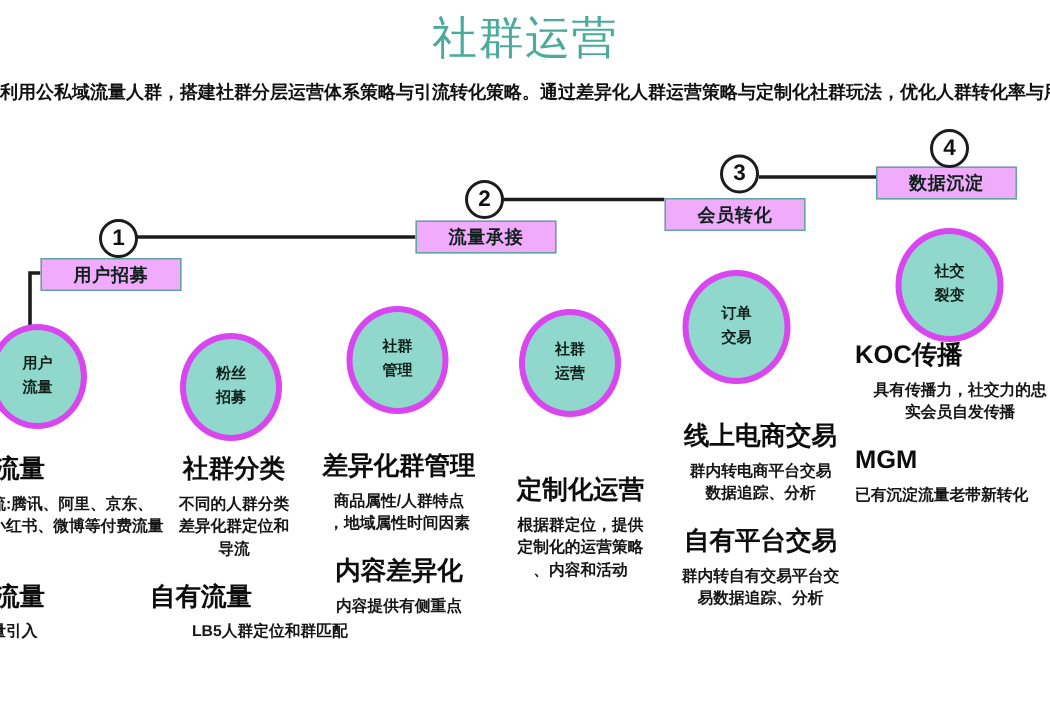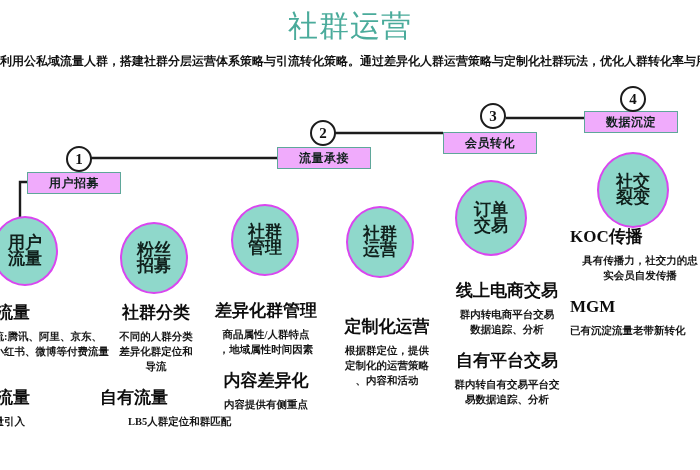--- a/index.html
+++ b/index.html
@@ -11,21 +11,20 @@
   body {
     font-family: "Liberation Sans", "DejaVu Sans", sans-serif;
     color: #1a1a1a;
   }
   #canvas {
     position: relative;
     width: 700px;
     height: 470px;
     overflow: hidden;
     background: #ffffff;
-    font-family: Liberation Serif, serif;
   }
 
   
   .page-title {
     position: absolute;
     left: 0;
     top: 8px;
     width: 700px;
     text-align: center;
     font-size: 30px;
@@ -88,24 +87,24 @@
     justify-content: center;
     box-sizing: border-box;
     letter-spacing: 0.5px;
     z-index: 5;
   }
 
   
   .node-circle {
     position: absolute;
     background: #8fd8cb;
-    border: 2px solid #d946ef;
+    border: 4px solid #d946ef;
     border-radius: 50%;
     color: #10201c;
-    font-size: 17px;
+    font-size: 10px;
     font-weight: 700;
     display: flex;
     flex-direction: column;
     align-items: center;
     justify-content: center;
     box-sizing: border-box;
     text-align: center;
     line-height: 16px;
     z-index: 4;
   }

